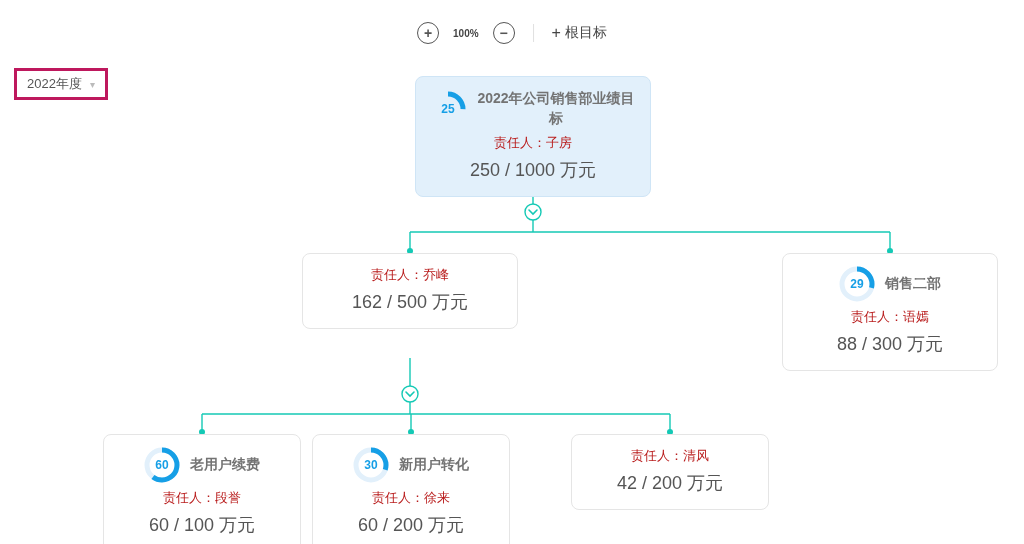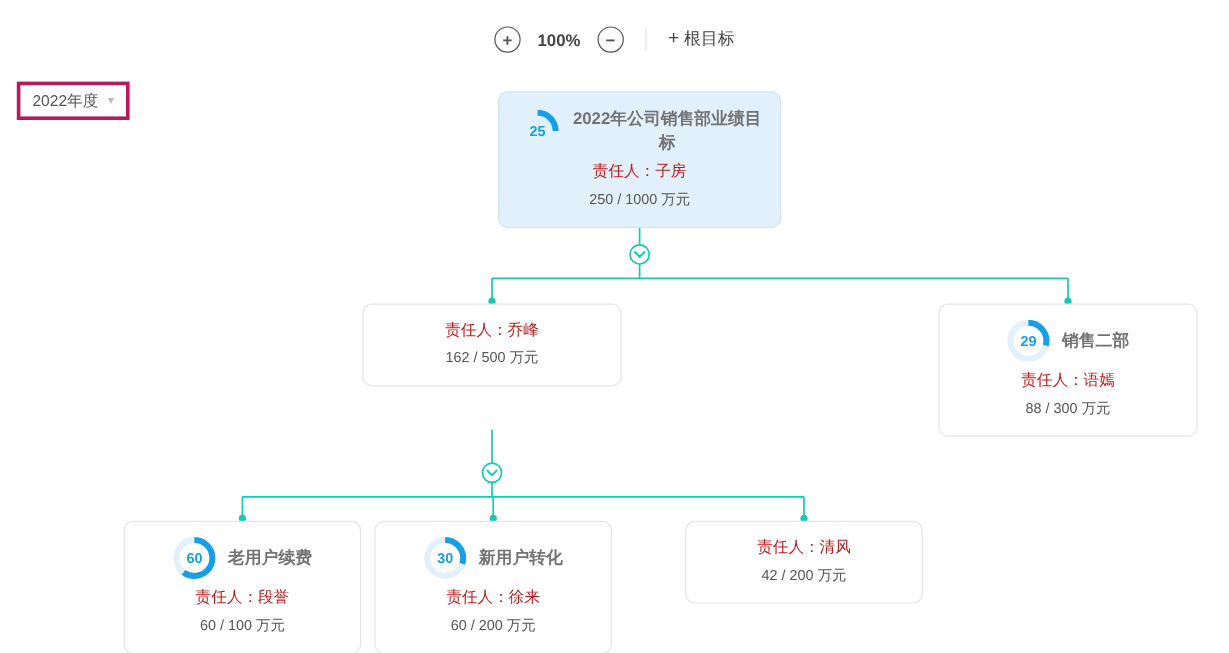--- a/index.html
+++ b/index.html
@@ -50,21 +50,21 @@
   .toolbar .circ-btn {
     width: 22px; height: 22px;
     border: 1.5px solid #555;
     border-radius: 50%;
     display: flex; align-items: center; justify-content: center;
     font-size: 14px; font-weight: 700;
     line-height: 1;
     cursor: pointer;
     color:#555;
   }
-  .toolbar .zoom-val { font-weight: 600; font-size: 14px; }
+  .toolbar .zoom-val { font-weight: 600; font-size: 10px; }
   .toolbar .divider {
     width: 1px; height: 18px; background: #e0e0e0;
     margin: 0 4px;
   }
   .toolbar .add-root {
     display: flex; align-items: center; gap: 4px;
     cursor: pointer; font-size: 14px; color: #444;
   }
   .toolbar .add-root .plus { font-size: 16px; font-weight: 400; }
 
@@ -108,21 +108,21 @@
   }
   .node .title {
     font-size: 14px; font-weight: 700; color: #737373;
     text-align: center; line-height: 1.4;
     max-width: 160px;
   }
   .node .owner {
     font-size: 13px; color: #b91c1c;
   }
   .node .metric {
-    font-size: 12px; color: #555;
+    font-size: 18px; color: #555;
   }
   .node.root {
     background: #e2f0fb;
     border-color: #cfe5f6;
     width: 236px;
   }
   .node .donut {
     width: 36px; height: 36px; flex: 0 0 auto;
     display: flex; align-items: center; justify-content: center;
     position: relative;

